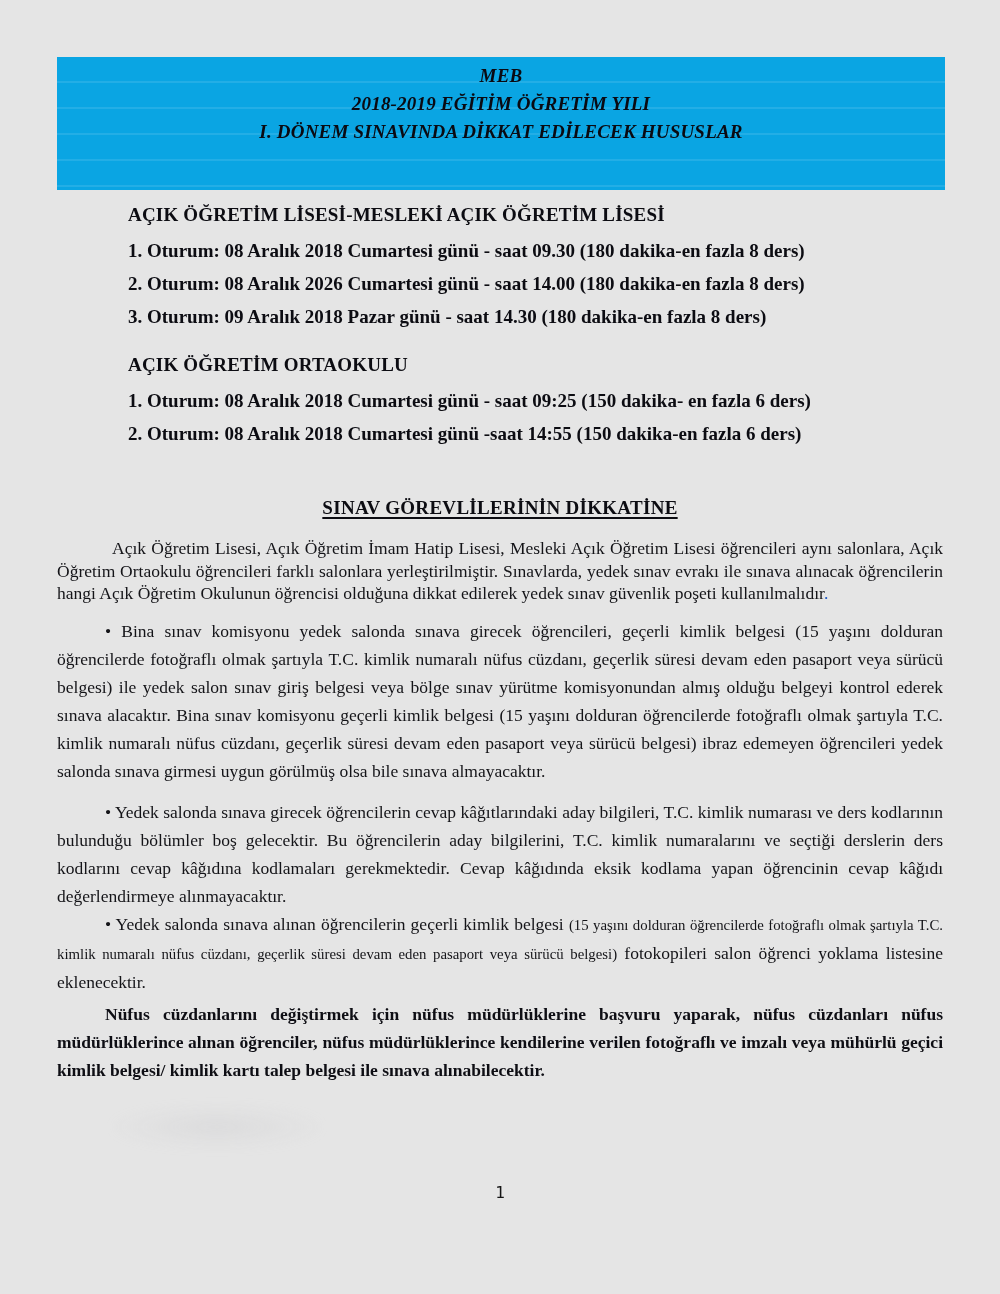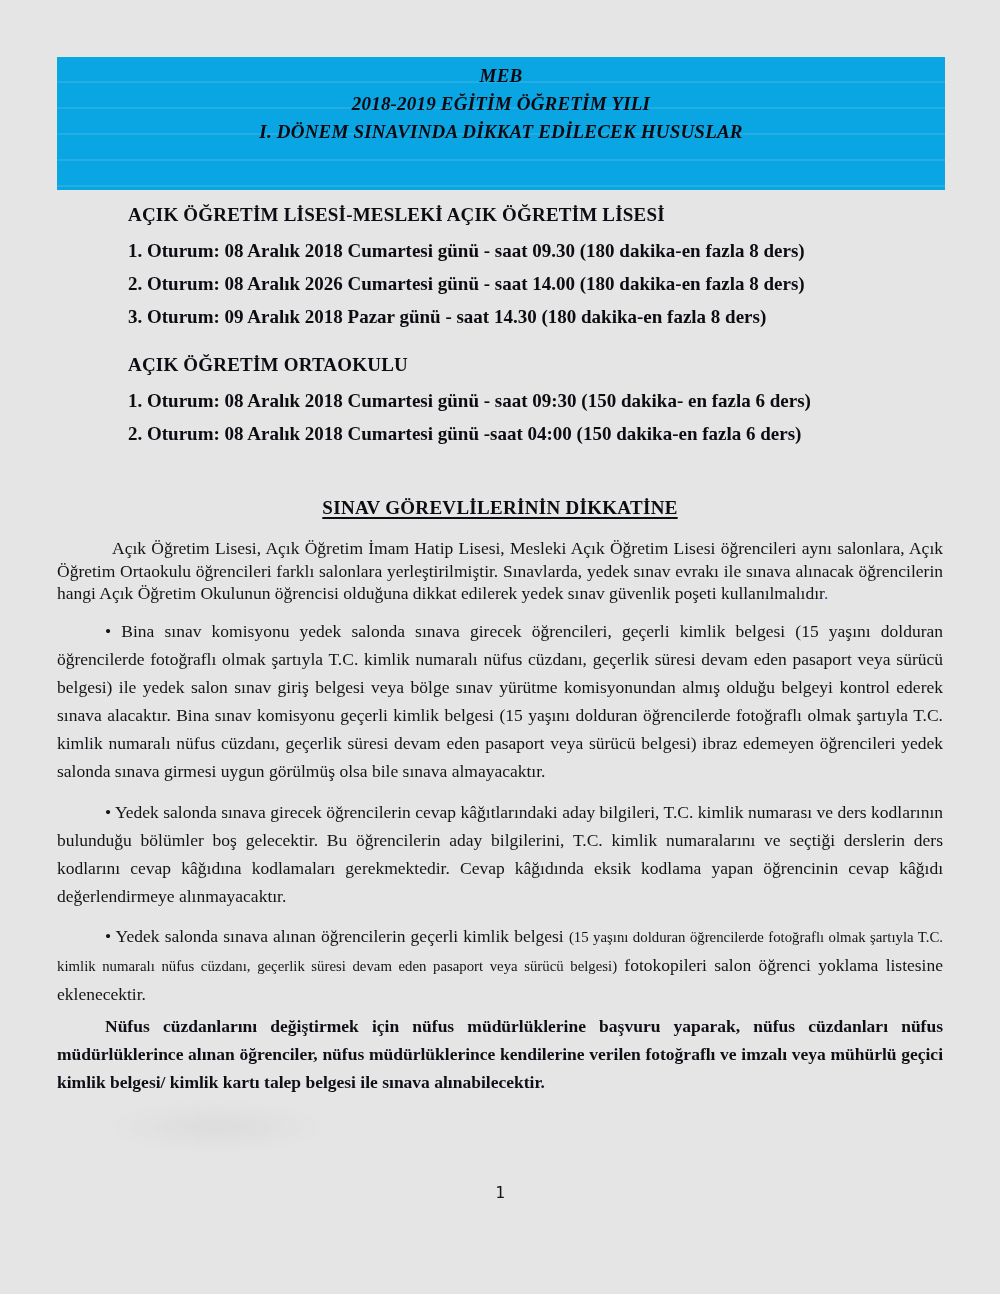--- a/index.html
+++ b/index.html
@@ -51,21 +51,21 @@
   .notice-heading span{text-decoration:underline;text-decoration-thickness:2px;text-underline-offset:3px;}
   .para{
     text-align:justify;
     font-size:17.5px;
     color:#141418;
   }
   .para.intro{margin-top:17px;line-height:22.5px;text-indent:55px;}
   .para.bullet{line-height:28px;text-indent:48px;}
   .para.b1{margin-top:12px;}
   .para.b2{margin-top:13px;}
-  .para.b3{margin-top:12px;}
+  .para.b3{margin-top:0px;}
   .para.final{margin-top:4px;line-height:28px;text-indent:48px;font-weight:bold;color:#0e0e14;}
   .blue-period{color:#1a56c4;}
   .small-paren{font-size:14.8px;}
   
   .scan-artifact{
     position:absolute;left:112px;top:1104px;width:210px;height:46px;
     background:radial-gradient(ellipse at center, rgba(180,180,185,0.18), rgba(200,200,205,0.06) 60%, rgba(255,255,255,0) 75%);
     filter:blur(4px);
     border-radius:40%;
   }
@@ -92,22 +92,22 @@
 
     <div class="section first">
       <div class="section-title">AÇIK ÖĞRETİM LİSESİ-MESLEKİ AÇIK ÖĞRETİM LİSESİ</div>
       <div class="sched-line">1. Oturum: 08 Aralık 2018 Cumartesi günü - saat 09.30 (180 dakika-en fazla 8 ders)</div>
       <div class="sched-line">2. Oturum: 08 Aralık 2026 Cumartesi günü - saat 14.00 (180 dakika-en fazla 8 ders)</div>
       <div class="sched-line">3. Oturum: 09 Aralık 2018 Pazar günü - saat 14.30 (180 dakika-en fazla 8 ders)</div>
     </div>
 
     <div class="section second">
       <div class="section-title">AÇIK ÖĞRETİM ORTAOKULU</div>
-      <div class="sched-line">1. Oturum: 08 Aralık 2018 Cumartesi günü - saat 09:30 (150 dakika- en fazla 6 ders)</div>
-      <div class="sched-line">2. Oturum: 08 Aralık 2018 Cumartesi günü -saat 04:00 (150 dakika-en fazla 6 ders)</div>
+      <div class="sched-line">1. Oturum: 08 Aralık 2018 Cumartesi günü - saat 09:25 (150 dakika- en fazla 6 ders)</div>
+      <div class="sched-line">2. Oturum: 08 Aralık 2018 Cumartesi günü -saat 14:55 (150 dakika-en fazla 6 ders)</div>
     </div>
 
     <div class="notice-heading">
       <span>SINAV GÖREVLİLERİNİN DİKKATİNE</span>
     </div>
 
     <div class="para intro"><span>Açık Öğretim Lisesi, Açık Öğretim İmam Hatip Lisesi,  Mesleki Açık Öğretim Lisesi öğrencileri aynı salonlara, Açık Öğretim Ortaokulu öğrencileri farklı salonlara yerleştirilmiştir. Sınavlarda, yedek sınav evrakı ile sınava alınacak öğrencilerin hangi Açık Öğretim Okulunun öğrencisi olduğuna dikkat edilerek yedek sınav güvenlik poşeti kullanılmalıdır</span><span class="blue-period">.</span></div>
 
     <div class="para bullet b1">• Bina sınav komisyonu yedek salonda sınava girecek öğrencileri, geçerli kimlik belgesi (15 yaşını dolduran öğrencilerde fotoğraflı olmak şartıyla T.C. kimlik numaralı nüfus cüzdanı,  geçerlik süresi devam eden pasaport veya sürücü belgesi) ile yedek salon sınav giriş belgesi veya bölge sınav yürütme komisyonundan almış olduğu belgeyi kontrol ederek sınava alacaktır. Bina sınav komisyonu geçerli kimlik belgesi (15 yaşını dolduran öğrencilerde fotoğraflı olmak şartıyla T.C. kimlik numaralı nüfus cüzdanı, geçerlik süresi devam eden pasaport veya sürücü belgesi) ibraz edemeyen öğrencileri yedek salonda sınava girmesi uygun görülmüş olsa bile sınava almayacaktır.</div>
 

